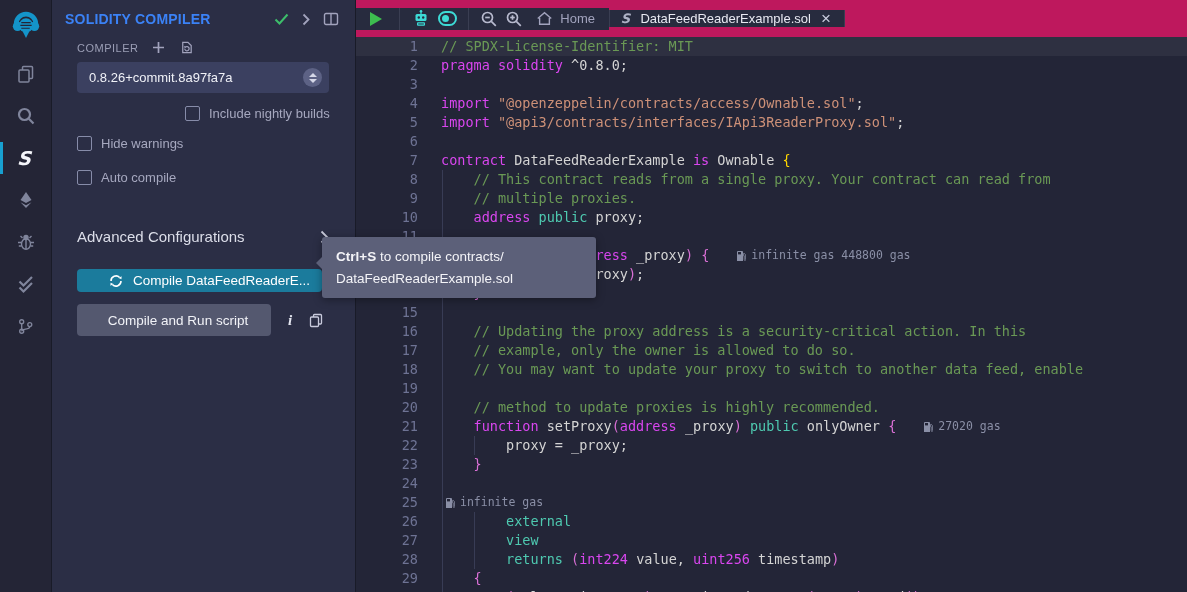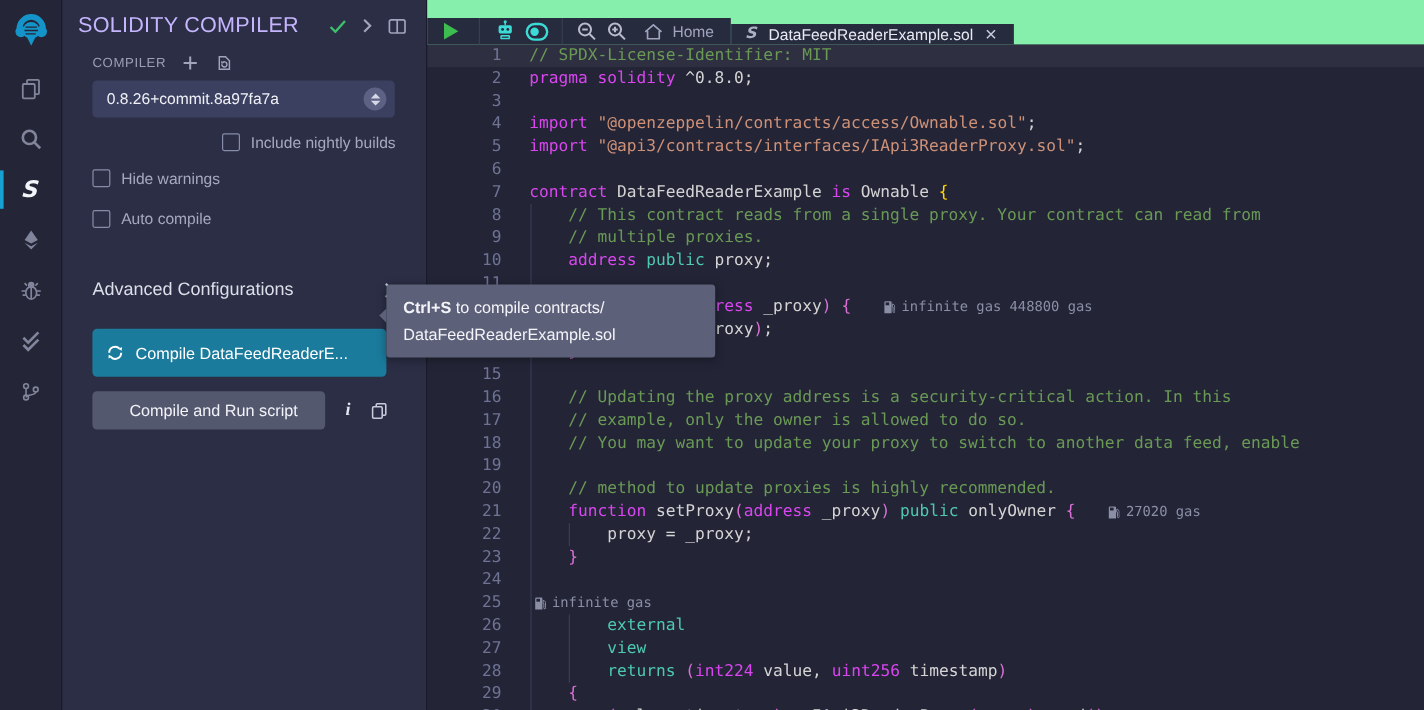--- a/index.html
+++ b/index.html
@@ -13,49 +13,49 @@
   .rail-item{position:relative;height:42px;display:flex;align-items:center;justify-content:center;color:#80859c;}
   .rail-item.active{color:#f4f5fa;}
   .rail-item.active::before{content:"";position:absolute;left:0;top:5px;bottom:5px;width:3px;background:#18a0d0;}
   .sglyph{font-family:"DejaVu Sans",sans-serif;font-style:italic;font-weight:bold;display:inline-block;
           transform:skewX(-6deg);}
   .rail .sglyph{font-size:19px;}
 
   
   .panel{position:absolute;left:52px;top:0;width:303px;height:592px;background:#2b2e45;box-sizing:border-box;}
   .panel-header{display:flex;align-items:center;padding:11px 16px 4px 13px;gap:13px;}
-  .panel-title{font-size:18px;font-weight:400;color:#c4b5fd;flex:1;letter-spacing:.2px;}
+  .panel-title{font-size:14px;font-weight:700;color:#3b82f6;flex:1;letter-spacing:.2px;}
   .section-row{display:flex;align-items:center;padding:9px 0 0 25px;gap:14px;}
   .section-label{font-size:11px;color:#9b9eb5;letter-spacing:.5px;}
   .select{margin:7px 26px 0 25px;height:31px;background:#3b4060;border-radius:4px;display:flex;
           align-items:center;padding:0 7px 0 12px;color:#f0f1f7;font-size:13px;}
   .spin{margin-left:auto;width:19px;height:19px;border-radius:50%;background:#5d6285;display:flex;
         flex-direction:column;align-items:center;justify-content:center;gap:2px;}
   .spin i{display:block;width:0;height:0;border-left:4px solid transparent;border-right:4px solid transparent;}
   .spin .up{border-bottom:4px solid #d6d8e8;}
   .spin .dn{border-top:4px solid #d6d8e8;}
   .cb{width:15px;height:15px;border:1px solid #878ca9;border-radius:2px;background:transparent;flex:none;box-sizing:border-box;}
   .cb-row{display:flex;align-items:center;gap:9px;font-size:13px;color:#a6a8bf;}
   .row-nightly{margin:13px 0 0 133px;}
   .row-auto{margin:19px 0 0 25px;}
   .row-hide{margin:15px 0 0 25px;}
   .advanced-row{margin:43px 26px 0 25px;display:flex;align-items:center;justify-content:space-between;
                 color:#dcdee9;font-size:15px;}
-  .compile-btn{margin:24px 0 0 25px;width:245px;height:40px;background:#1b7b9c;border:none;border-radius:4px;
-               display:flex;align-items:center;padding:0 12px;color:#fff;font-size:13.5px;gap:10px;cursor:pointer;}
+  .compile-btn{margin:24px 0 0 25px;width:245px;height:23px;background:#1b7b9c;border:none;border-radius:4px;
+               display:flex;align-items:center;padding:0 12px;color:#fff;font-size:13.5px;gap:10px;cursor:pointer;justify-content:flex-end;}
   .compile-btn span{white-space:nowrap;overflow:hidden;}
   .runscript-row{margin:12px 0 0 25px;display:flex;align-items:center;gap:17px;}
   .runscript-btn{width:194px;height:32px;background:#54586f;border:none;border-radius:4px;color:#f2f3f8;
                  font-size:13.5px;display:flex;align-items:center;justify-content:center;cursor:pointer;padding-left:14px;}
   .info-glyph{font-family:"Liberation Serif",serif;font-weight:700;font-style:italic;color:#e3e5ef;font-size:15px;}
 
   
   .editor{position:absolute;left:355px;top:0;width:832px;height:592px;background:#232537;
           border-left:1px solid #191b28;box-sizing:border-box;}
-  .topbar{position:relative;height:37px;background:#86efac;display:flex;align-items:flex-end;}
+  .topbar{position:relative;height:37px;background:#be185d;display:flex;align-items:center;}
   .toolbar{display:flex;align-items:center;background:#272b3e;padding:0 8px;gap:7px;width:253px;box-sizing:border-box;flex:none;}
   .vsep{width:1px;height:22px;background:#3a3e52;margin:0 4px;flex:none;}
   .play{width:0;height:0;border-top:7px solid transparent;border-bottom:7px solid transparent;
         border-left:12px solid #3dbd4f;margin:0 6px;cursor:pointer;}
   .toggle{position:relative;width:27px;height:15px;border:2px solid #3ddbd6;border-radius:9px;box-sizing:border-box;cursor:pointer;}
   .toggle i{position:absolute;left:2px;top:2px;width:7px;height:7px;border-radius:50%;background:#3ddbd6;}
   .home{display:flex;align-items:center;gap:7px;color:#a2a3bd;font-size:13px;padding:0 6px;cursor:pointer;}
   .tab{display:flex;align-items:center;background:#272b3e;border-left:1px solid #3a3e52;border-right:1px solid #3a3e52;
        padding:0 12px;gap:9px;color:#e8e9f2;font-size:13px;flex:none;cursor:pointer;}
   .tab .sglyph{font-size:13px;color:#aeb1c5;}

